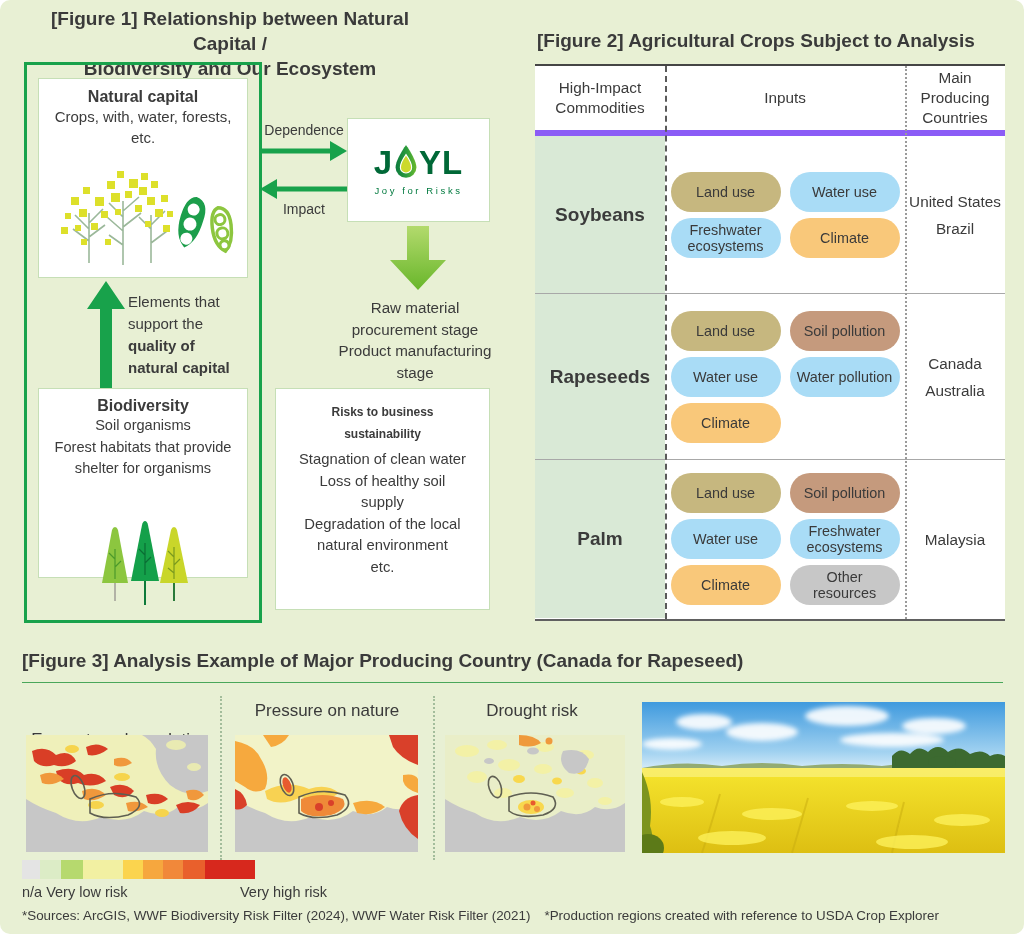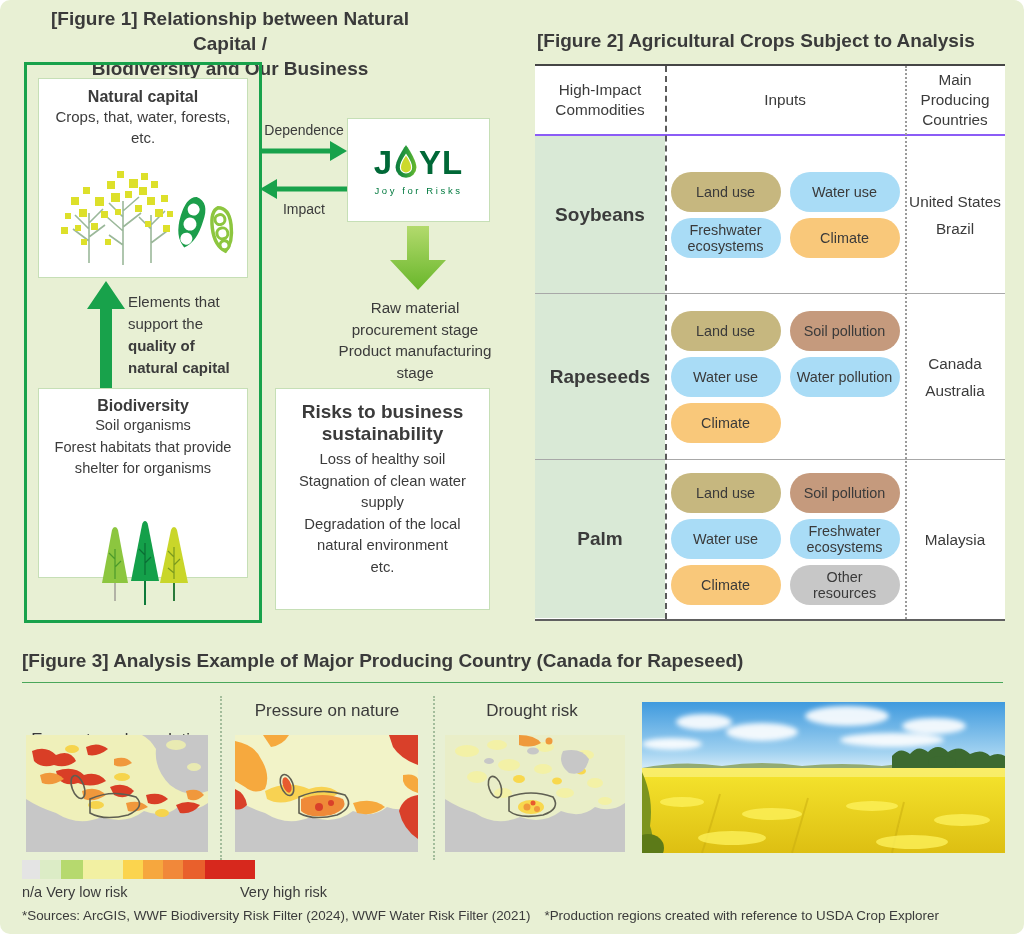--- a/index.html
+++ b/index.html
@@ -13,38 +13,38 @@
 
   
   #fig1-outer{left:24px;top:62px;width:238px;height:561px;border:3px solid #18a24b;box-sizing:border-box;}
   #nat-box{left:38px;top:78px;width:210px;height:200px;}
   #nat-box .box-title{margin-top:9px;font-size:16px;}
   #nat-box .box-lines{font-size:15px;line-height:21px;}
   #bio-box{left:38px;top:388px;width:210px;height:190px;}
   #bio-box .box-title{margin-top:8px;font-size:16px;}
   #bio-box .box-lines{font-size:14.6px;line-height:21.5px;}
   #risk-box{left:275px;top:388px;width:215px;height:222px;}
-  #risk-box .box-title{margin-top:12px;font-size:19px;line-height:22px;}
+  #risk-box .box-title{margin-top:12px;font-size:12px;line-height:22px;}
   #risk-box .box-lines{font-size:14.8px;line-height:21.5px;}
   #joyl-box{left:347px;top:118px;width:143px;height:104px;display:flex;flex-direction:column;align-items:center;justify-content:center;}
   .joyl-row{display:flex;align-items:center;}
   .joyl-letters{font-size:33px;font-weight:bold;color:#006837;letter-spacing:1px;line-height:33px;}
   .joyl-tag{font-size:9.5px;letter-spacing:2.6px;color:#00793e;margin-top:5px;}
   #elements-note{left:128px;top:291px;width:130px;font-size:15px;line-height:22px;}
   #raw-text{left:325px;top:297px;width:180px;font-size:15.2px;line-height:21.5px;}
   .arrow-label{font-size:14px;color:#3b3b3b;}
 
   
   #fig2-title{left:537px;top:28px;}
   #fig2-table{left:535px;top:64px;width:470px;height:557px;background:#fff;
     border-top:2px solid #454545;border-bottom:2px solid #606060;box-sizing:border-box;}
   .t-row{display:flex;width:100%;box-sizing:border-box;}
   .t-cell{box-sizing:border-box;display:flex;flex-direction:column;align-items:center;justify-content:center;}
   .c1{width:130px;}.c2{width:240px;}.c3{width:100px;}
-  #t-header{height:70px;border-bottom:2px solid #8b5cf6;}
+  #t-header{height:70px;border-bottom:6px solid #8b5cf6;}
   #t-header .t-cell{font-size:15.3px;line-height:20px;text-align:center;padding:0 12px;}
   .data-row{border-bottom:1px solid #a8a8a8;}
   .data-row:last-child{border-bottom:none;}
   .data-row .c1{background:#d9e9d6;font-weight:bold;font-size:19px;}
   .vline1{left:130px;top:0;height:100%;width:0;border-left:2px dashed #5a5a5a;}
   .vline2{left:370px;top:0;height:100%;width:0;border-left:2px dotted #9a9a9a;}
   .pill-grid{display:grid;grid-template-columns:110px 110px;gap:6px 9px;justify-content:center;align-content:center;}
   .pill{width:110px;height:40px;border-radius:20px;display:flex;align-items:center;justify-content:center;
     text-align:center;font-size:14.4px;line-height:16px;color:#3a3a3a;box-sizing:border-box;padding:0 6px;}
   .pill-land{background:#c6b77f;}
@@ -67,29 +67,29 @@
   #sources{left:22px;top:908px;font-size:13.4px;color:#3b3b3b;}
   #sources span{margin-right:14px;}
 </style>
 </head>
 <body>
 
 <div id="canvas">
 
   <div class="abs fig-title center" style="left:18px;top:6px;width:424px;">
       <div>[Figure 1] Relationship between Natural Capital /</div>
-      <div>Biodiversity and Our Business</div>
+      <div>Biodiversity and Our Ecosystem</div>
     </div>
 
   <div class="abs" id="fig1-outer"></div>
 
   <div class="abs white-box center" id="nat-box">
     <div class="box-title b">Natural capital</div>
     <div class="box-lines">
-        <div>Crops, that, water, forests,</div>
+        <div>Crops, with, water, forests,</div>
         <div>etc.</div>
       </div>
     <svg class="abs" style="left:12px;top:88px;" width="186" height="102" viewBox="0 0 186 102">
       <g stroke="#9bb89a" stroke-width="1.6" fill="none">
         <path d="M38 96 V46 M38 62 L24 48 M38 56 L52 42 M38 74 L22 62 M38 70 L54 58"></path>
         <path d="M72 98 V34 M72 50 L58 36 M72 44 L88 30 M72 64 L56 50 M72 60 L90 46 M72 78 L58 68"></path>
         <path d="M100 96 V48 M100 62 L88 50 M100 58 L114 44 M100 76 L116 64"></path>
       </g>
       <g fill="#dde02a">
         <rect x="20" y="30" width="8" height="8"></rect>
@@ -216,22 +216,22 @@
       <div>Product manufacturing</div>
       <div>stage</div>
     </div>
 
   <div class="abs white-box center" id="risk-box">
     <div class="box-title b">
         <div>Risks to business</div>
         <div>sustainability</div>
       </div>
     <div class="box-lines" style="margin-top:4px;">
+        <div>Stagnation of clean water</div>
         <div>Loss of healthy soil</div>
-        <div>Stagnation of clean water</div>
         <div>supply</div>
         <div>Degradation of the local</div>
         <div>natural environment</div>
         <div>etc.</div>
       </div>
   </div>
 
   <div class="abs fig-title" id="fig2-title">[Figure 2] Agricultural Crops Subject to Analysis</div>
 
   <div class="abs" id="fig2-table">

